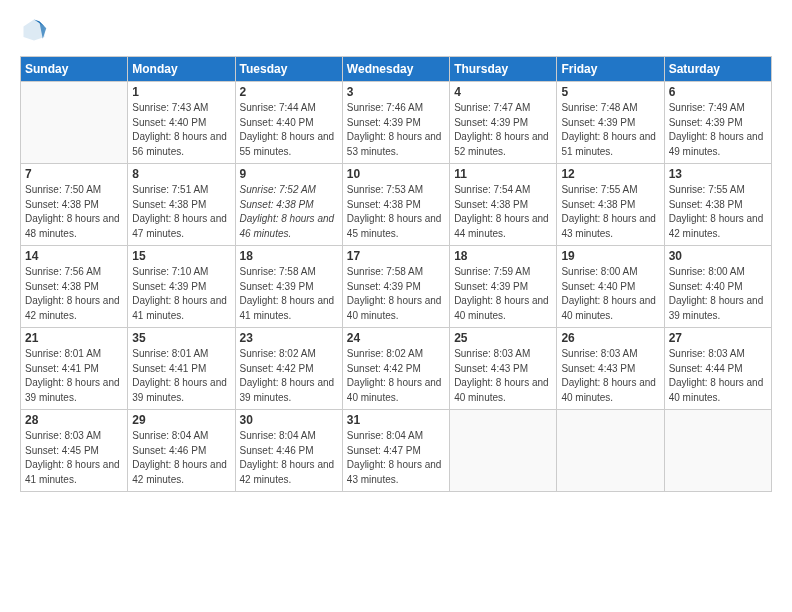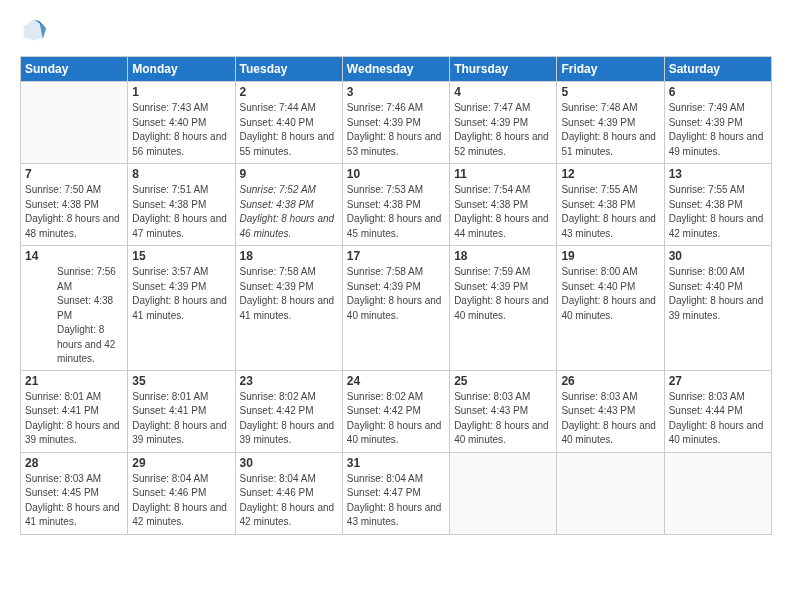--- a/index.html
+++ b/index.html
@@ -206,27 +206,27 @@
           <td>
             <div class="day-number">13</div>
             <div class="day-detail" style="white-space: pre-line;">Sunrise: 7:55 AM
 Sunset: 4:38 PM
 Daylight: 8 hours and 42 minutes.</div>
           </td>
         </tr>
         <tr>
           <td>
             <div class="day-number">14</div>
-            <div class="day-detail" style="white-space: pre-line; margin-left: 32px;">Sunrise: 7:56 AM
+            <div class="day-detail" style="white-space: pre-line;">Sunrise: 7:56 AM
 Sunset: 4:38 PM
 Daylight: 8 hours and 42 minutes.</div>
           </td>
           <td>
             <div class="day-number">15</div>
-            <div class="day-detail" style="white-space: pre-line;">Sunrise: 3:57 AM
+            <div class="day-detail" style="white-space: pre-line;">Sunrise: 7:10 AM
 Sunset: 4:39 PM
 Daylight: 8 hours and 41 minutes.</div>
           </td>
           <td>
             <div class="day-number">18</div>
             <div class="day-detail" style="white-space: pre-line;">Sunrise: 7:58 AM
 Sunset: 4:39 PM
 Daylight: 8 hours and 41 minutes.</div>
           </td>
           <td>

